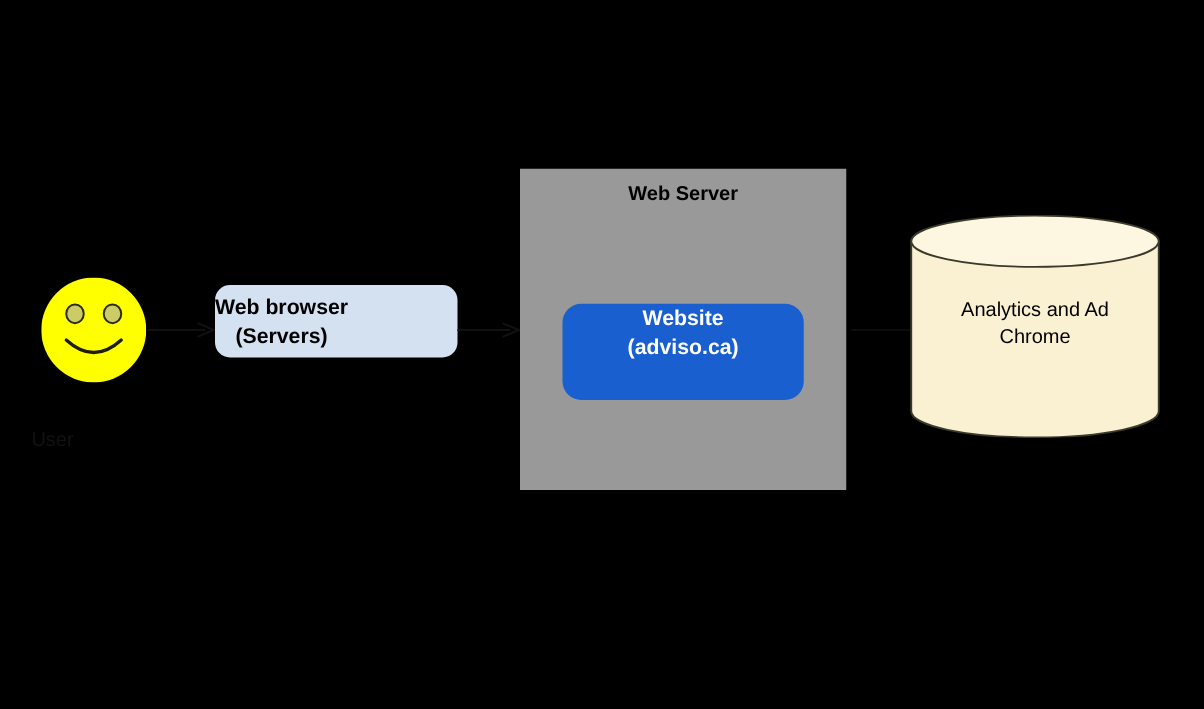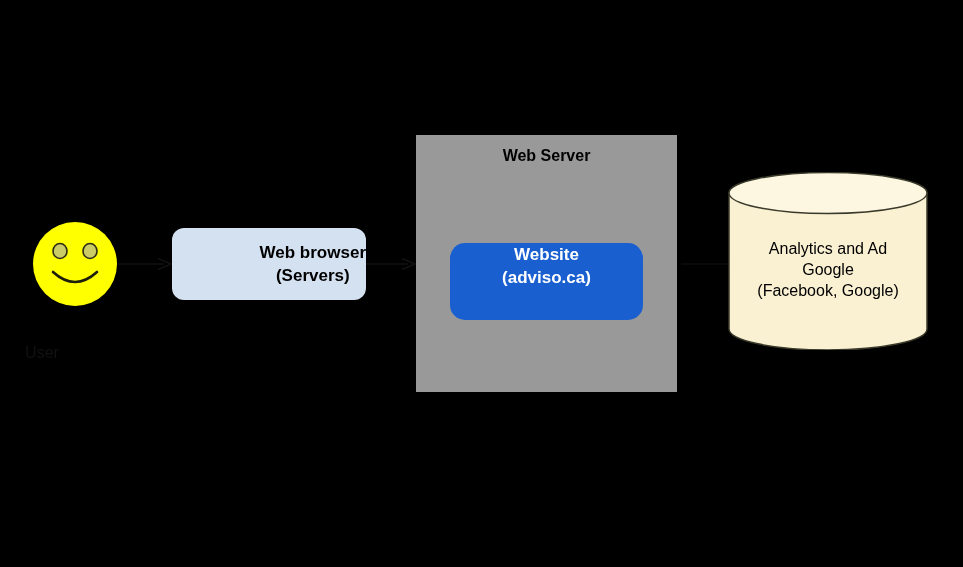--- a/index.html
+++ b/index.html
@@ -50,26 +50,26 @@
     height: 14px;
   }
   .connector svg { display: block; overflow: visible; }
 
   
   .node-browser {
     position: absolute;
     left: 172px;
     top: 228px;
     width: 194px;
-    height: 72px;
+    height: 58px;
     background: #d4e1f0;
     border-radius: 12px;
     display: flex;
     align-items: center;
-    justify-content: flex-end;
+    justify-content: flex-start;
     box-sizing: border-box;
   }
   .node-browser .node-text {
     font-size: 17px;
     font-weight: bold;
     color: #000000;
     text-align: center;
     line-height: 23px;
   }
 
@@ -198,18 +198,17 @@
     </svg>
   </div>
 
   <div class="node-cylinder">
     <svg width="200" height="178" viewBox="0 0 200 178">
       <path d="M 1 21 L 1 157 A 99 21 0 0 0 199 157 L 199 21 Z" fill="#faf0d2" stroke="#3a3a2a" stroke-width="1.5"></path>
       <ellipse cx="100" cy="21" rx="99" ry="20.5" fill="#fdf6e0" stroke="#3a3a2a" stroke-width="1.5"></ellipse>
     </svg>
     <div class="cylinder-text">
       <span>Analytics and Ad</span>
-      <span class="line2">Google</span>
-      <span class="line2">(Facebook, Google)</span>
+      <span class="line2">Chrome</span>
     </div>
   </div>
 
 </div>
 
 </body></html>

